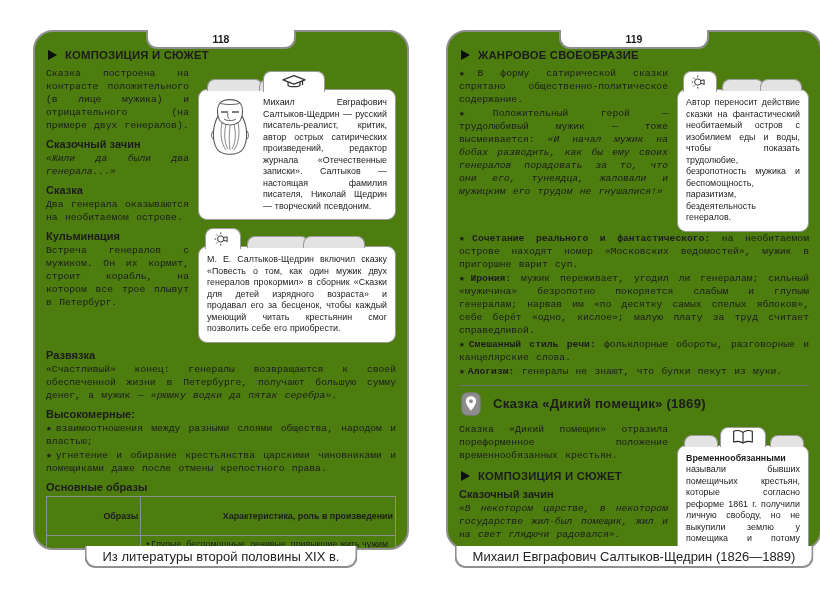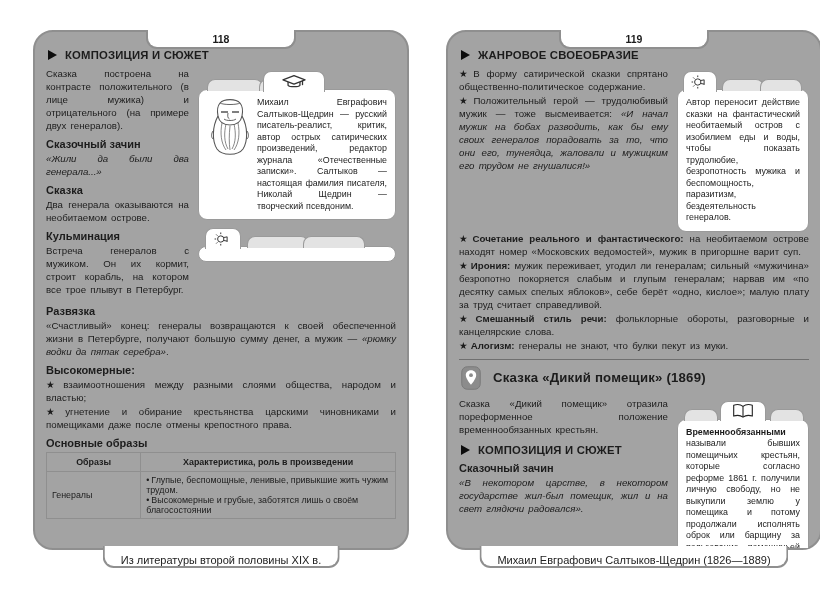--- a/index.html
+++ b/index.html
@@ -2,65 +2,65 @@
 <html><head>
 <meta charset="utf-8">
 <style>
   * { box-sizing: border-box; margin: 0; padding: 0; }
   html,body { background:#fff; }
   body {
     width:820px; height:601px; position:relative; overflow:hidden;
     font-family:"Liberation Sans", sans-serif; color:#1c1c1c;
   }
   .page {
-    position:absolute; top:30px; height:520px; background:#a3a3a3;
+    position:absolute; top:30px; height:520px; background:#4d7c0f;
     border:2px solid #8f8f8f; border-radius:20px;
   }
   #pageL { left:33px;  width:376px; }
   #pageR { left:446px; width:376px; }
   .pagenum-tab {
     position:absolute; top:-2px; left:50%; transform:translateX(-50%);
     width:150px; height:19px; background:#fff;
     border:2px solid #8f8f8f; border-top:none; border-radius:0 0 11px 11px;
     display:flex; align-items:center; justify-content:center;
     font-size:10.5px; font-weight:700; z-index:3;
   }
   .footer-tab {
     position:absolute; bottom:-20px; left:50%; transform:translateX(-50%);
-    height:22px; padding:3px 16px 0; background:#fff; white-space:nowrap;
+    height:22px; padding:3px 16px 16px; background:#fff; white-space:nowrap;
     border:2px solid #8f8f8f; border-top:none; border-radius:0 0 11px 11px;
-    display:flex; align-items:flex-end; justify-content:center;
-    font-size:11px; color:#222; z-index:3;
+    display:flex; align-items:flex-start; justify-content:center;
+    font-size:13px; color:#222; z-index:3;
   }
   .content { padding:14px 11px 6px; overflow:hidden; height:100%; }
   .sech { display:flex; align-items:center; font-weight:700; font-size:11.3px; letter-spacing:.2px; margin:3px 0 6px; }
   .tri { width:0; height:0; border-left:9px solid #0d0d0d; border-top:5px solid transparent; border-bottom:5px solid transparent; margin:0 8px 0 2px; flex:none; }
   .sub { font-size:11px; font-weight:700; margin:6px 0 2px; }
-  p.body, .sp { font-size:9.7px; line-height:13px; text-align:justify; word-spacing:1.5px; }
+  p.body, .sp { font-size:9.7px; line-height:13px; text-align:justify; word-spacing:1.5px;font-family:Liberation Mono, monospace; }
   p.body { margin-bottom:3px; }
   .sp { margin-bottom:1px; }
   .i { font-style:italic; }
   .b { font-weight:700; }
   .star { font-weight:400; margin-right:3px; }
   .twocol { display:flex; gap:9px; align-items:flex-start; }
   .colL { flex:1; min-width:0; }
   .colRwide { width:198px; flex:none; }
   .colRnarrow { width:132px; flex:none; }
   .ibox {
     position:relative; border:1.5px solid #9a9a9a; border-radius:9px;
     background:#fff; padding:7px 8px; font-size:8.9px; line-height:11.5px;
     text-align:justify; word-spacing:.5px;
   }
   .tab { position:absolute; height:12px; top:-11px; background:#e3e3e3; border:1.2px solid #9a9a9a; border-bottom:none; border-radius:8px 8px 0 0; z-index:1; }
   .tab.white { background:#fff; top:-19px; height:20.5px; display:flex; align-items:center; justify-content:center; z-index:2; }
-  .authorbox-inner { display:flex; gap:4px; align-items:flex-start; }
+  .authorbox-inner { display:flex; gap:10px; align-items:flex-start; }
   .portrait { flex:none; }
   table.obraz { width:100%; border-collapse:collapse; margin:3px 0 4px; }
   table.obraz th, table.obraz td { border:1px solid #8f8f8f; font-size:8.9px; }
-  table.obraz th { padding:4px 2px; text-align:center; font-weight:700; }
+  table.obraz th { padding:14px 2px; text-align:right; font-weight:700; }
   table.obraz td { padding:3px 5px; line-height:10px; vertical-align:middle; }
   td.obraz-name { width:27%; }
   .li { text-align:left; }
   .blt { margin-right:2px; }
   .chap { display:flex; align-items:center; gap:12px; border-top:1.5px solid #6f6f6f; padding:6px 2px 0; margin:7px 0 7px; }
   .chap-title { font-weight:700; font-size:13.2px; letter-spacing:.2px; }
   .mt6{margin-top:6px;} .mt26{margin-top:26px;} .mt22{margin-top:22px;}
   svg { display:block; }
 </style>
 </head>
@@ -125,20 +125,21 @@
             <span>
               <svg width="18" height="16" viewBox="0 0 24 20" fill="none" stroke="#333" stroke-width="1.3">
                 <circle cx="9" cy="10" r="4.2"></circle>
                 <path d="M13 8 l4.5 -0.8 M13 12 l4.5 0.8 M17.5 7 v6.8"></path>
                 <path d="M9 3.5 v-2.2 M4.5 5.5 L3 4 M4.5 14.5 L3 16 M9 16.5 v2.2 M2.8 10 H0.8"></path>
               </svg>
             </span>
           </span>
           <span class="tab" style="left:48px;width:62px;"></span>
           <span class="tab" style="left:104px;width:62px;"></span>
+          <div>М. Е. Салтыков-Щедрин включил сказку «Повесть о том, как один мужик двух генералов прокормил» в сборник «Сказки для детей изрядного возраста» и продавал его за бесценок, чтобы каждый умеющий читать крестьянин смог позволить себе его приобрести.</div>
         </div>
       </div>
     </div>
 
     <div class="sub">Развязка</div>
     <p class="body"><span>«Счастливый» конец: генералы возвращаются к своей обеспеченной жизни в Петербурге, получают большую сумму денег, а мужик — </span><span class="i">«рюмку водки да пятак серебра»</span><span>.</span></p>
 
     <div class="sub">Высокомерные:</div>
     <p class="sp"><span class="star">★</span><span>взаимоотношения между разными слоями общества, народом и властью;</span></p>
     <p class="sp"><span class="star">★</span><span>угнетение и обирание крестьянства царскими чиновниками и помещиками даже после отмены крепостного права.</span></p>

